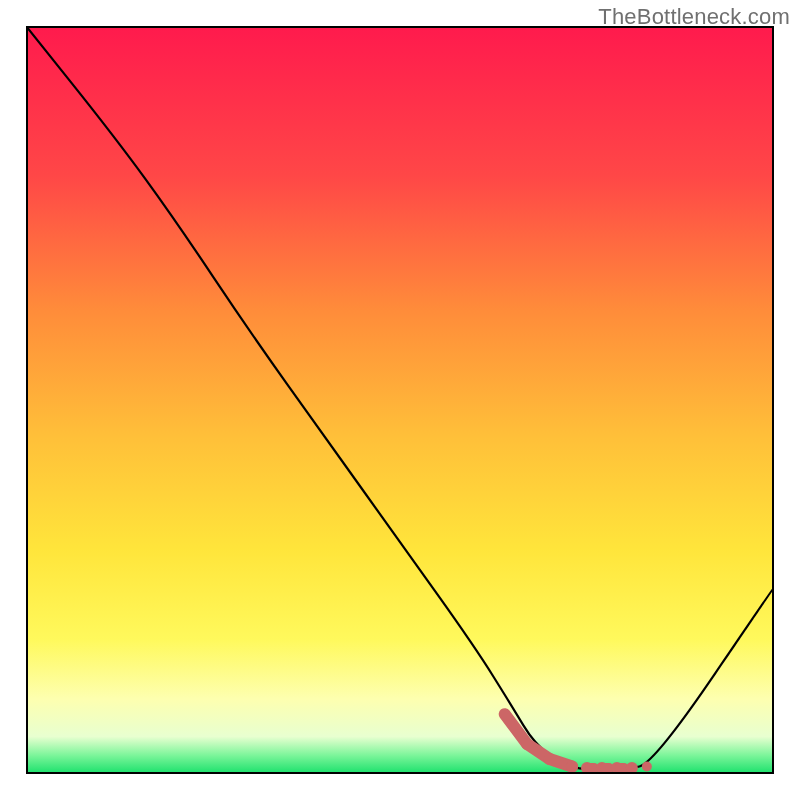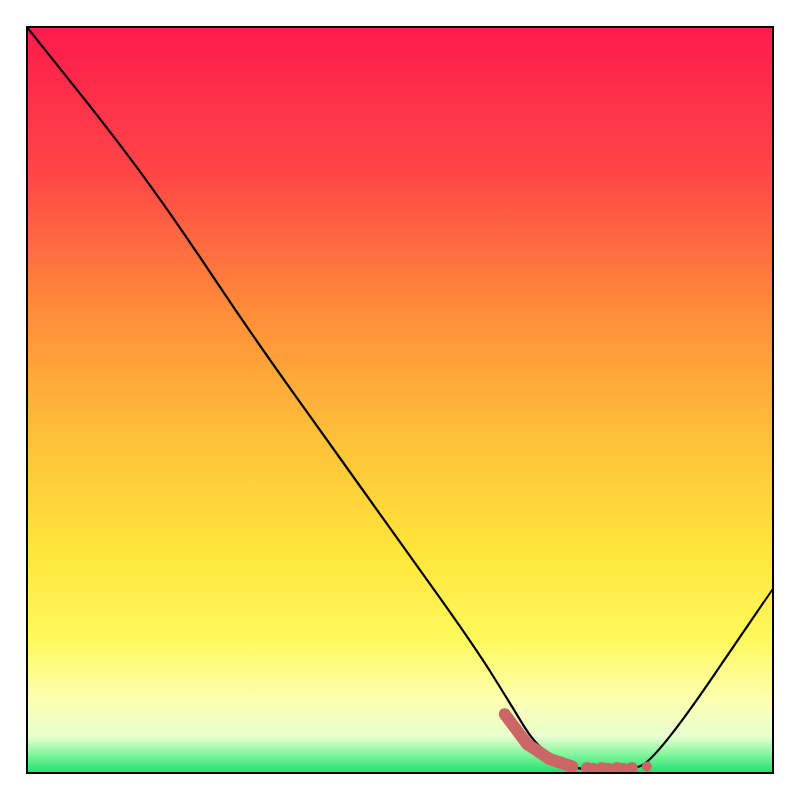--- a/index.html
+++ b/index.html
@@ -57,20 +57,21 @@
     top: 0;
     width: 748px;
     height: 748px;
     z-index: 4;
   }
 </style>
 </head>
 <body>
 
 <div class="stage">
+  <div class="watermark">TheBottleneck.com</div>
 
   <div class="plot-area">
 
     <svg class="gradient-bg" viewBox="0 0 748 748" preserveAspectRatio="none">
       <defs>
         <linearGradient id="bg" x1="0" y1="0" x2="0" y2="1">
             <stop offset="0%" stop-color="#ff1a4d"></stop>
             <stop offset="20%" stop-color="#ff4747"></stop>
             <stop offset="38%" stop-color="#ff8c3a"></stop>
             <stop offset="55.00000000000001%" stop-color="#ffc039"></stop>

